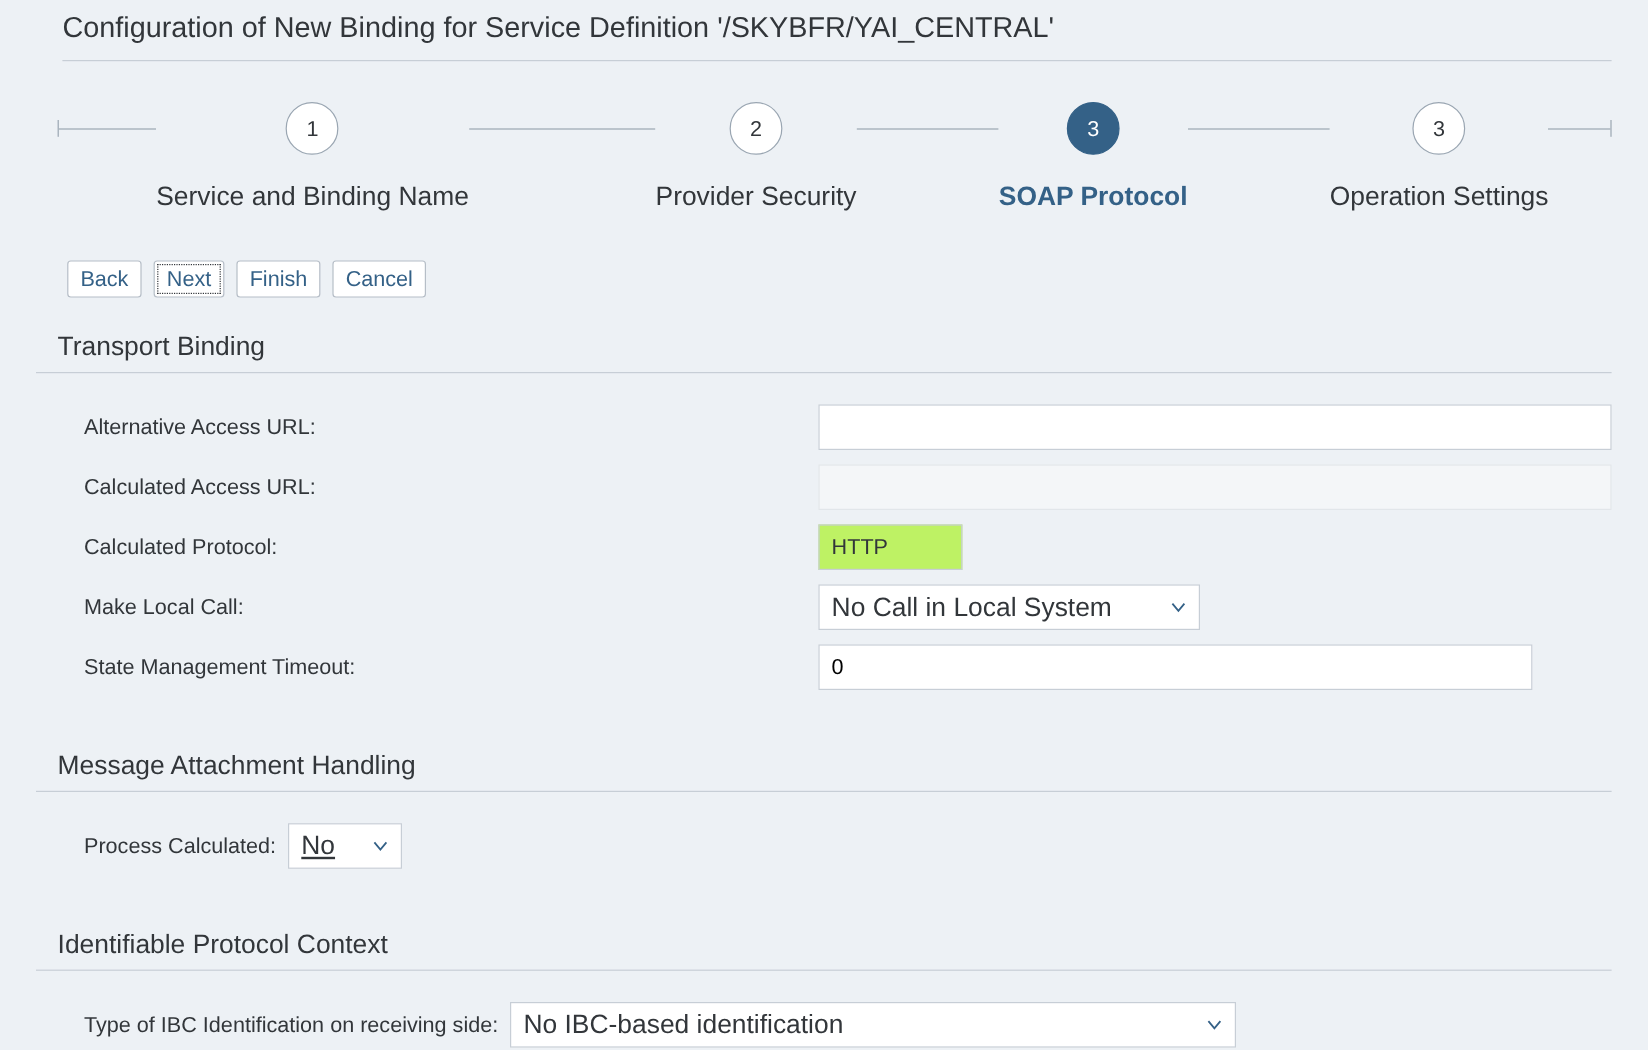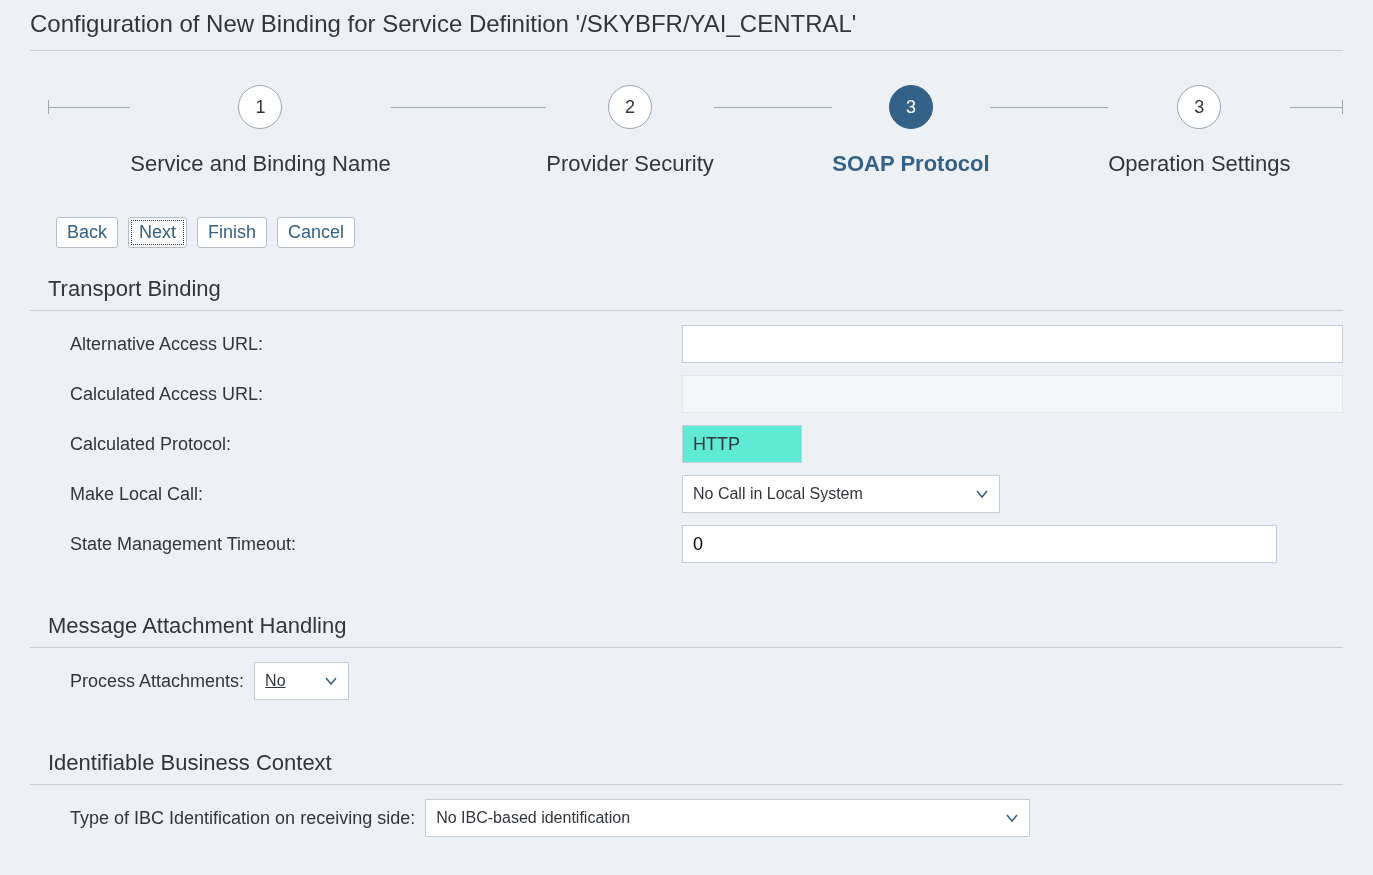--- a/index.html
+++ b/index.html
@@ -16,20 +16,21 @@
     min-height: 875px;
     background: #edf1f5;
     padding: 0 30px 30px 30px;
   }
   .title {
     font-size: 24px;
     color: #32363a;
     padding: 10px 0 12px 0;
     border-bottom: 1px solid #c7ced6;
     font-weight: 400;
+    margin-left: 22px;
   }
   .stepper {
     display: flex;
     align-items: flex-start;
     padding: 34px 0 40px 18px;
   }
   .connector {
     height: 1px;
     background: #9aa6b2;
     margin-top: 22px;
@@ -91,21 +92,21 @@
   }
   .btn.focused {
     outline: 1px dotted #32363a;
     outline-offset: -4px;
   }
   .section-title {
     font-size: 22px;
     color: #32363a;
     padding: 10px 0 8px 18px;
     border-bottom: 1px solid #c7ced6;
-    margin-bottom: 8px;
+    margin-bottom: 20px;
     font-weight: 400;
   }
   .form-row {
     display: flex;
     align-items: center;
     padding: 6px 0 6px 40px;
     min-height: 40px;
   }
   .form-label {
     font-size: 18px;
@@ -126,36 +127,36 @@
   .input-readonly {
     border: 1px solid #e2e6ea;
     background: #f4f6f8;
     height: 38px;
     padding: 0 10px;
     font-size: 18px;
     color: #5a6069;
   }
   .readonly-box {
     border: 1px solid #c7ced6;
-    background: #5eead4;
+    background: #bef264;
     height: 38px;
     line-height: 36px;
     padding: 0 10px;
     font-size: 18px;
     color: #32363a;
   }
   .select {
     position: relative;
     border: 1px solid #c7ced6;
     background: #fff;
     height: 38px;
     display: inline-flex;
     align-items: center;
     padding: 0 36px 0 10px;
-    font-size: 16px;
+    font-size: 22px;
     cursor: pointer;
   }
   .chevron {
     position: absolute;
     right: 10px;
     top: 50%;
     transform: translateY(-50%);
     pointer-events: none;
   }
   .chevron svg { display:block; }
@@ -248,33 +249,33 @@
 
   <div class="form-row">
     <div class="form-label label-col">State Management Timeout:</div>
     <input type="text" class="input-text w-595" value="0" style="">
   </div>
 
   <div style="height:34px"></div>
   <div class="section-title">Message Attachment Handling</div>
 
   <div class="form-row inline">
-    <div class="form-label">Process Attachments:</div>
+    <div class="form-label">Process Calculated:</div>
     <div class="select w-95">
       <span>No</span>
       <span class="chevron">
         <svg width="14" height="14" viewBox="0 0 14 14">
             <polyline points="2,4 7,10 12,4" fill="none" stroke="#346187" stroke-width="1.5"></polyline>
           </svg>
       </span>
     </div>
   </div>
 
   <div style="height:34px"></div>
-  <div class="section-title">Identifiable Business Context</div>
+  <div class="section-title">Identifiable Protocol Context</div>
 
   <div class="form-row inline">
     <div class="form-label">Type of IBC Identification on receiving side:</div>
     <div class="select w-605">
       <span>No IBC-based identification</span>
       <span class="chevron">
         <svg width="14" height="14" viewBox="0 0 14 14">
             <polyline points="2,4 7,10 12,4" fill="none" stroke="#346187" stroke-width="1.5"></polyline>
           </svg>
       </span>

